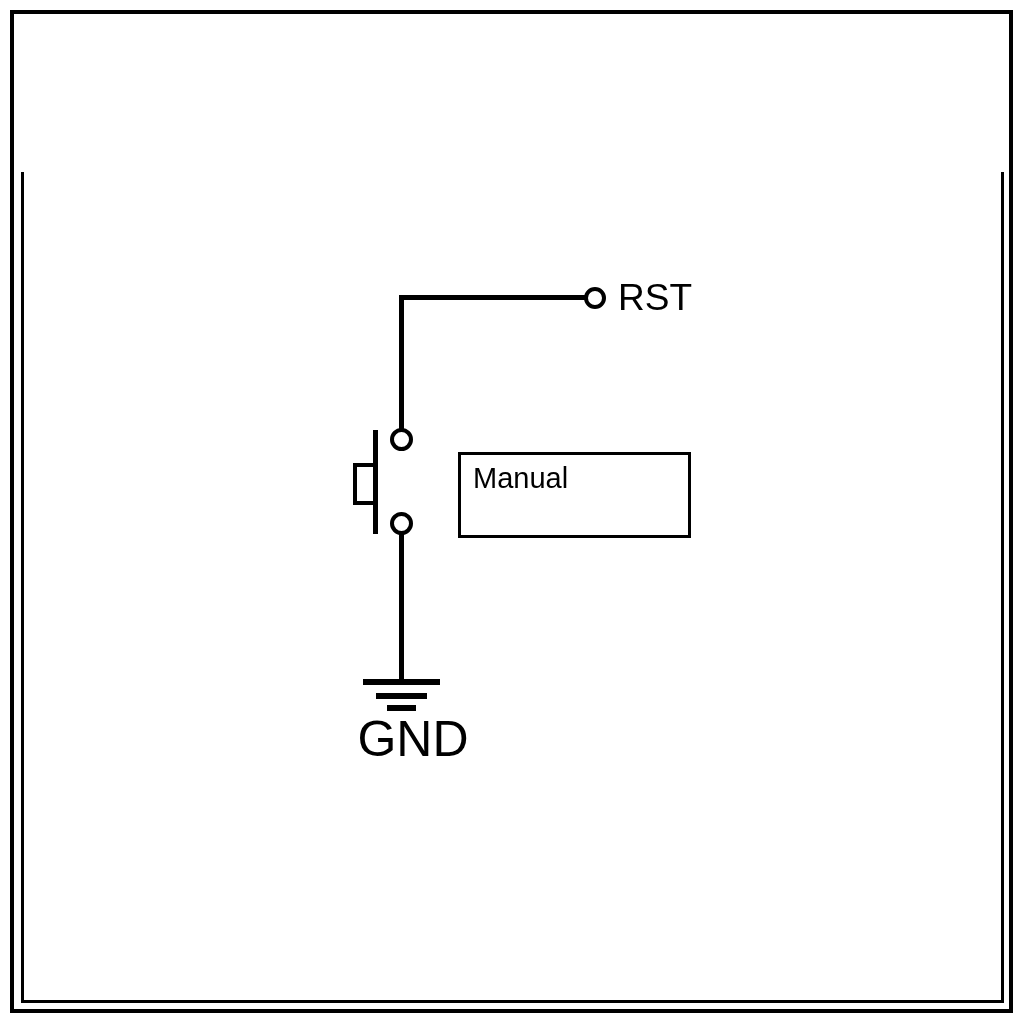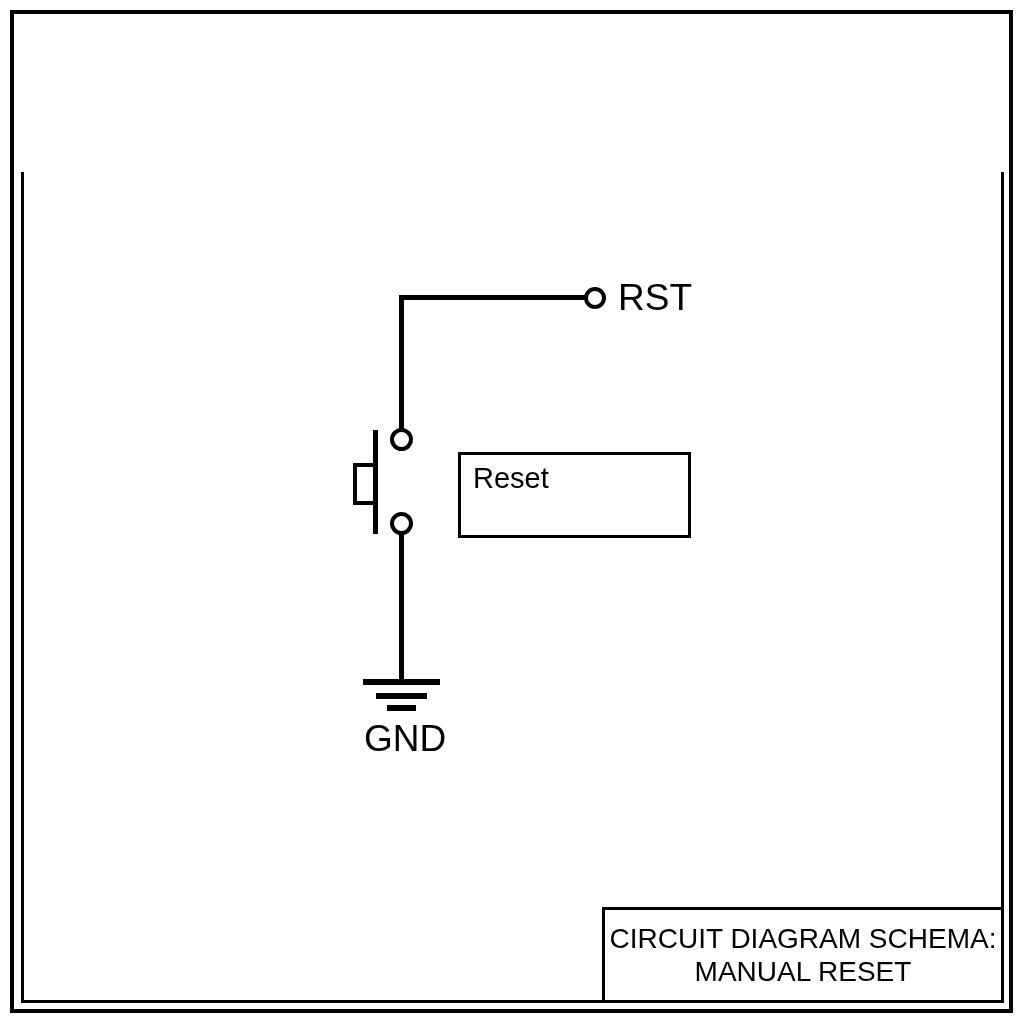--- a/index.html
+++ b/index.html
@@ -57,22 +57,22 @@
   .gnd-line-2 { left: 376px; top: 693px; width: 51px; height: 6px; }
   .gnd-line-3 { left: 387px; top: 705px; width: 29px; height: 6px; }
 
   
   .rst-label {
     left: 618px; top: 278px;
     font-size: 37px; line-height: 40px;
     white-space: nowrap;
   }
   .gnd-label {
-    left: 340px; top: 719px; width: 130px;
-    font-size: 37px; line-height: 40px;
+    left: 348px; top: 719px; width: 130px;
+    font-size: 50px; line-height: 40px;
     text-align: center;
   }
   .component-label-box {
     left: 458px; top: 452px; width: 233px; height: 86px;
     border: 3px solid #000;
     padding: 6px 0 0 12px;
     font-size: 29px; line-height: 34px;
     white-space: nowrap;
   }
   .title-block {
@@ -99,29 +99,25 @@
   <div class="abs rst-label">RST</div>
 
   <div>
     <div class="abs contact switch-contact-top"></div>
     <div class="abs contact switch-contact-bottom"></div>
     <div class="abs switch-actuator-bar"></div>
     <div class="abs switch-button-bracket"></div>
   </div>
 
   <div class="abs component-label-box">
-    <div>Reset</div>
+    <div>Manual</div>
   </div>
 
   <div class="abs wire wire-gnd-v"></div>
   <div>
     <div class="abs wire gnd-line-1"></div>
     <div class="abs wire gnd-line-2"></div>
     <div class="abs wire gnd-line-3"></div>
   </div>
   <div class="abs gnd-label">GND</div>
 
-  <div class="abs title-block">
-    <div>CIRCUIT DIAGRAM SCHEMA:</div>
-    <div>MANUAL RESET</div>
-  </div>
 
 </div>
 
 </body></html>

